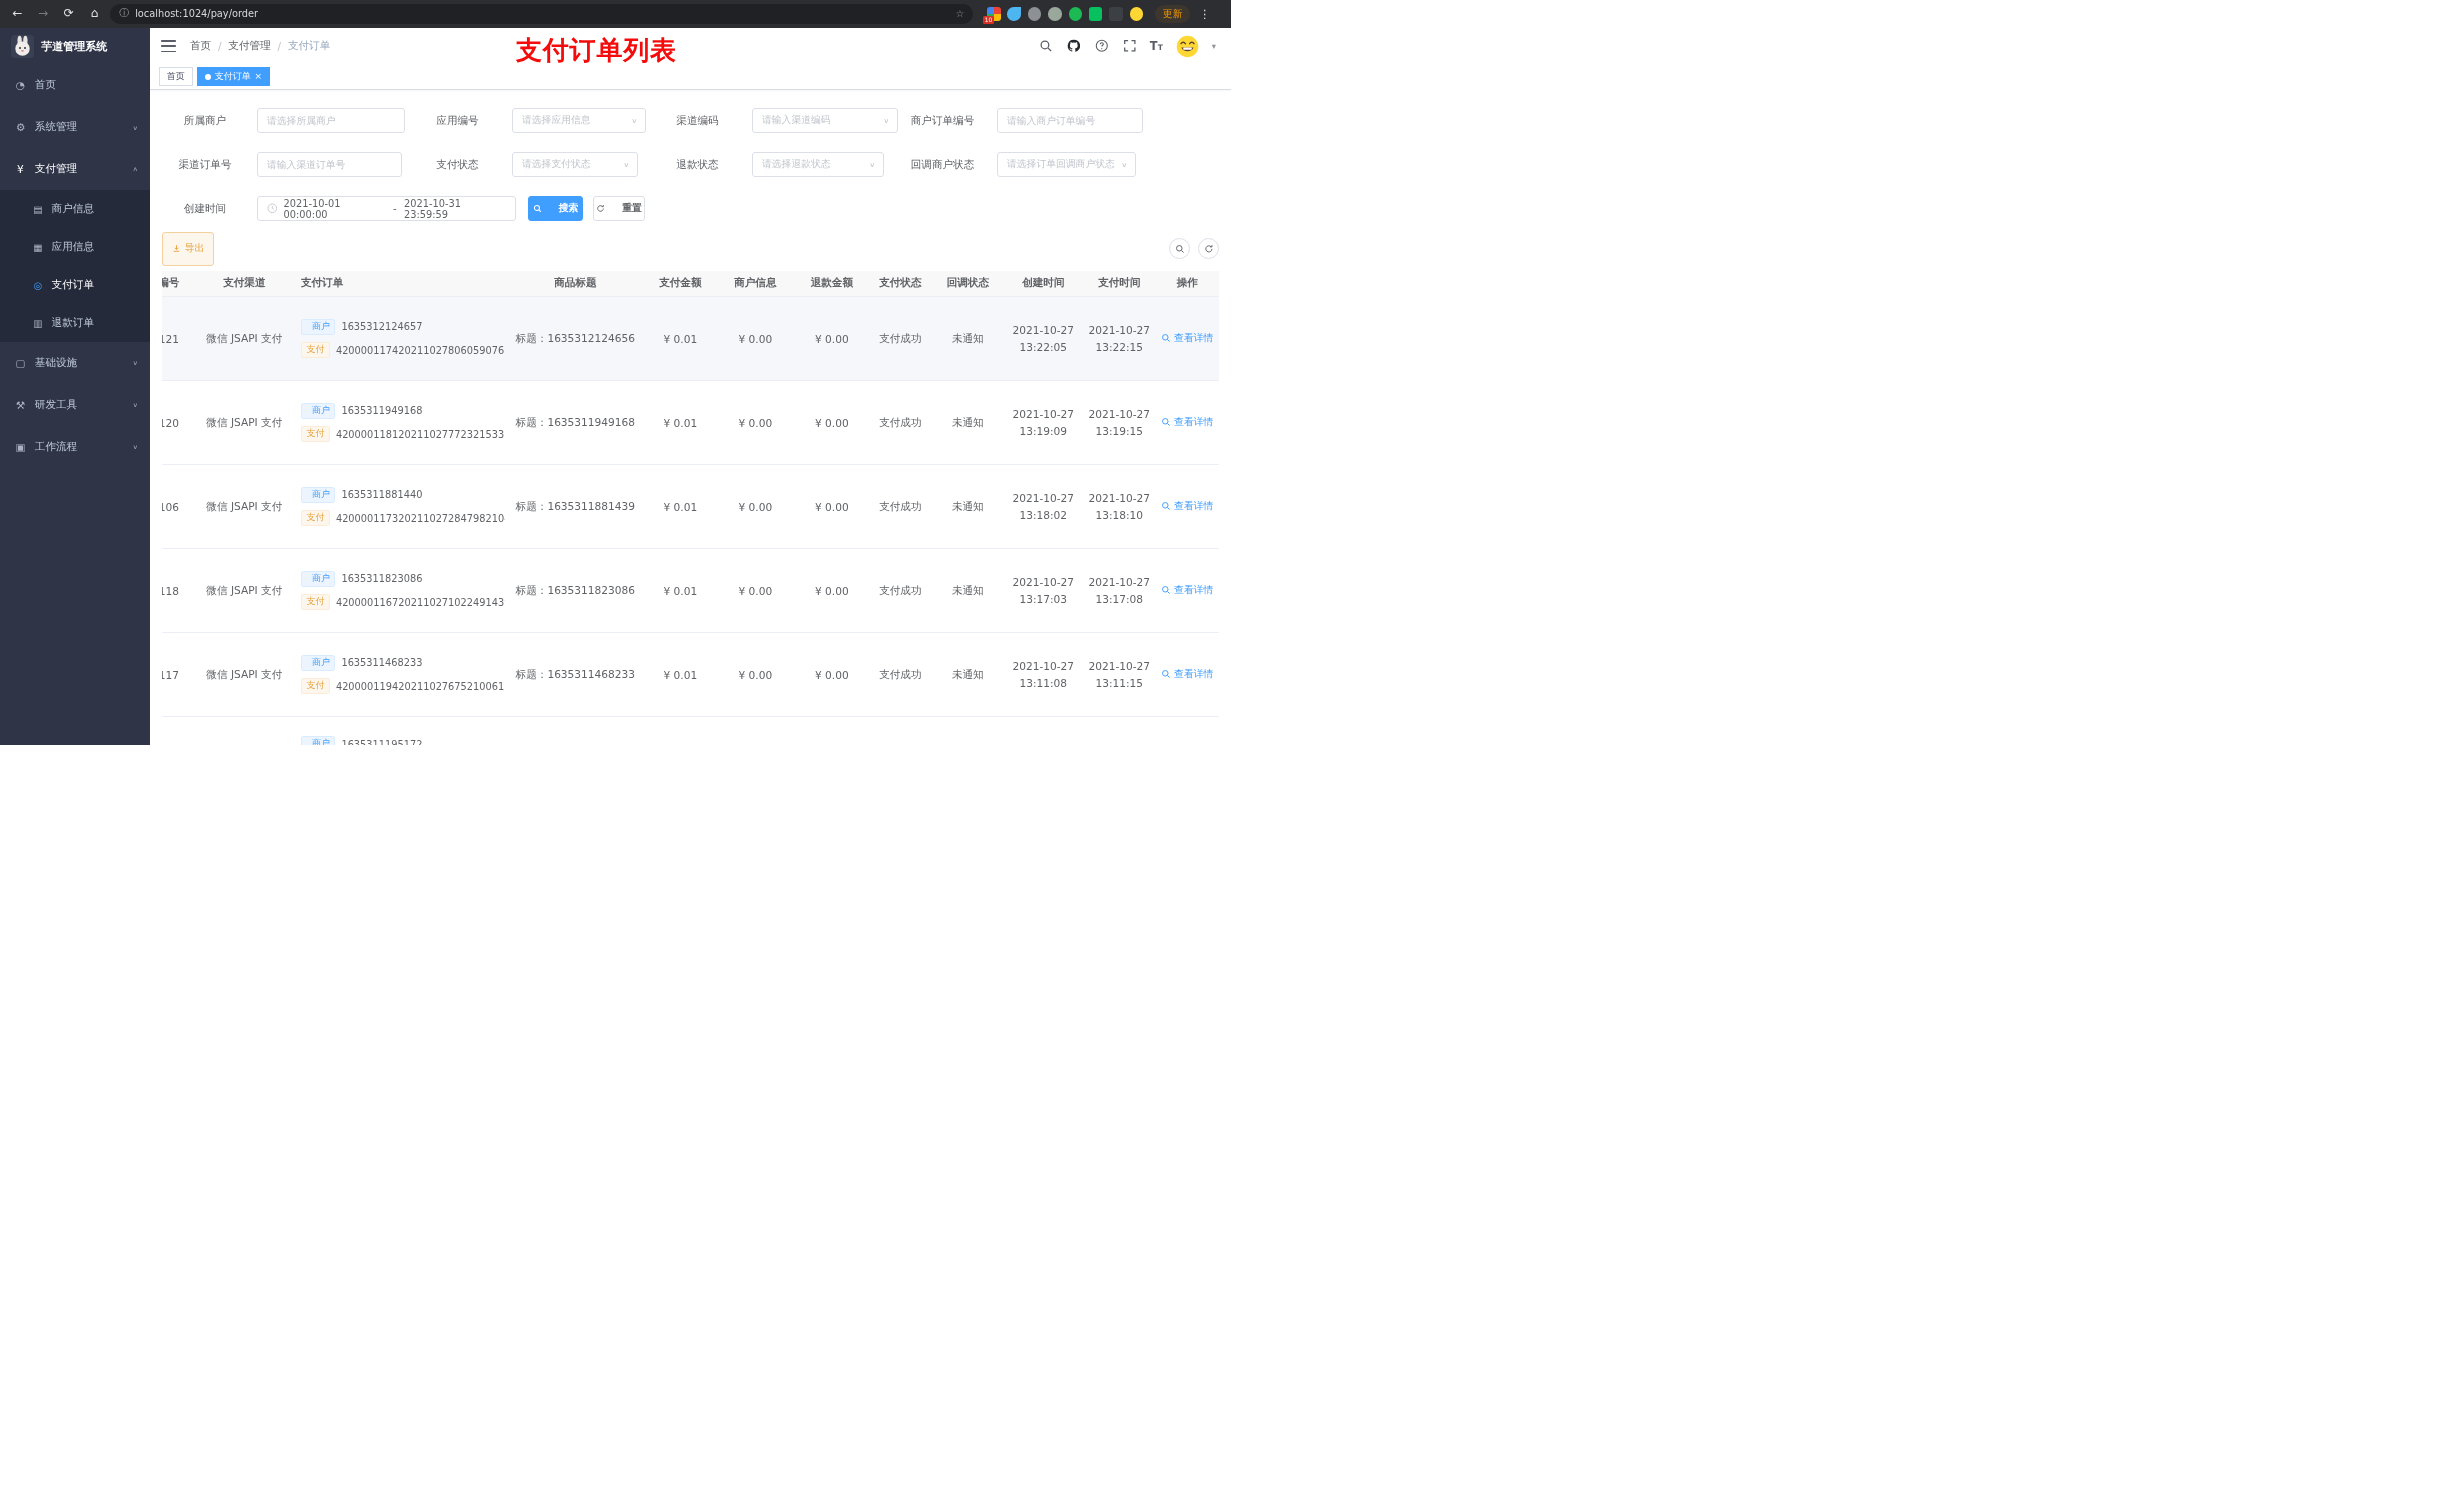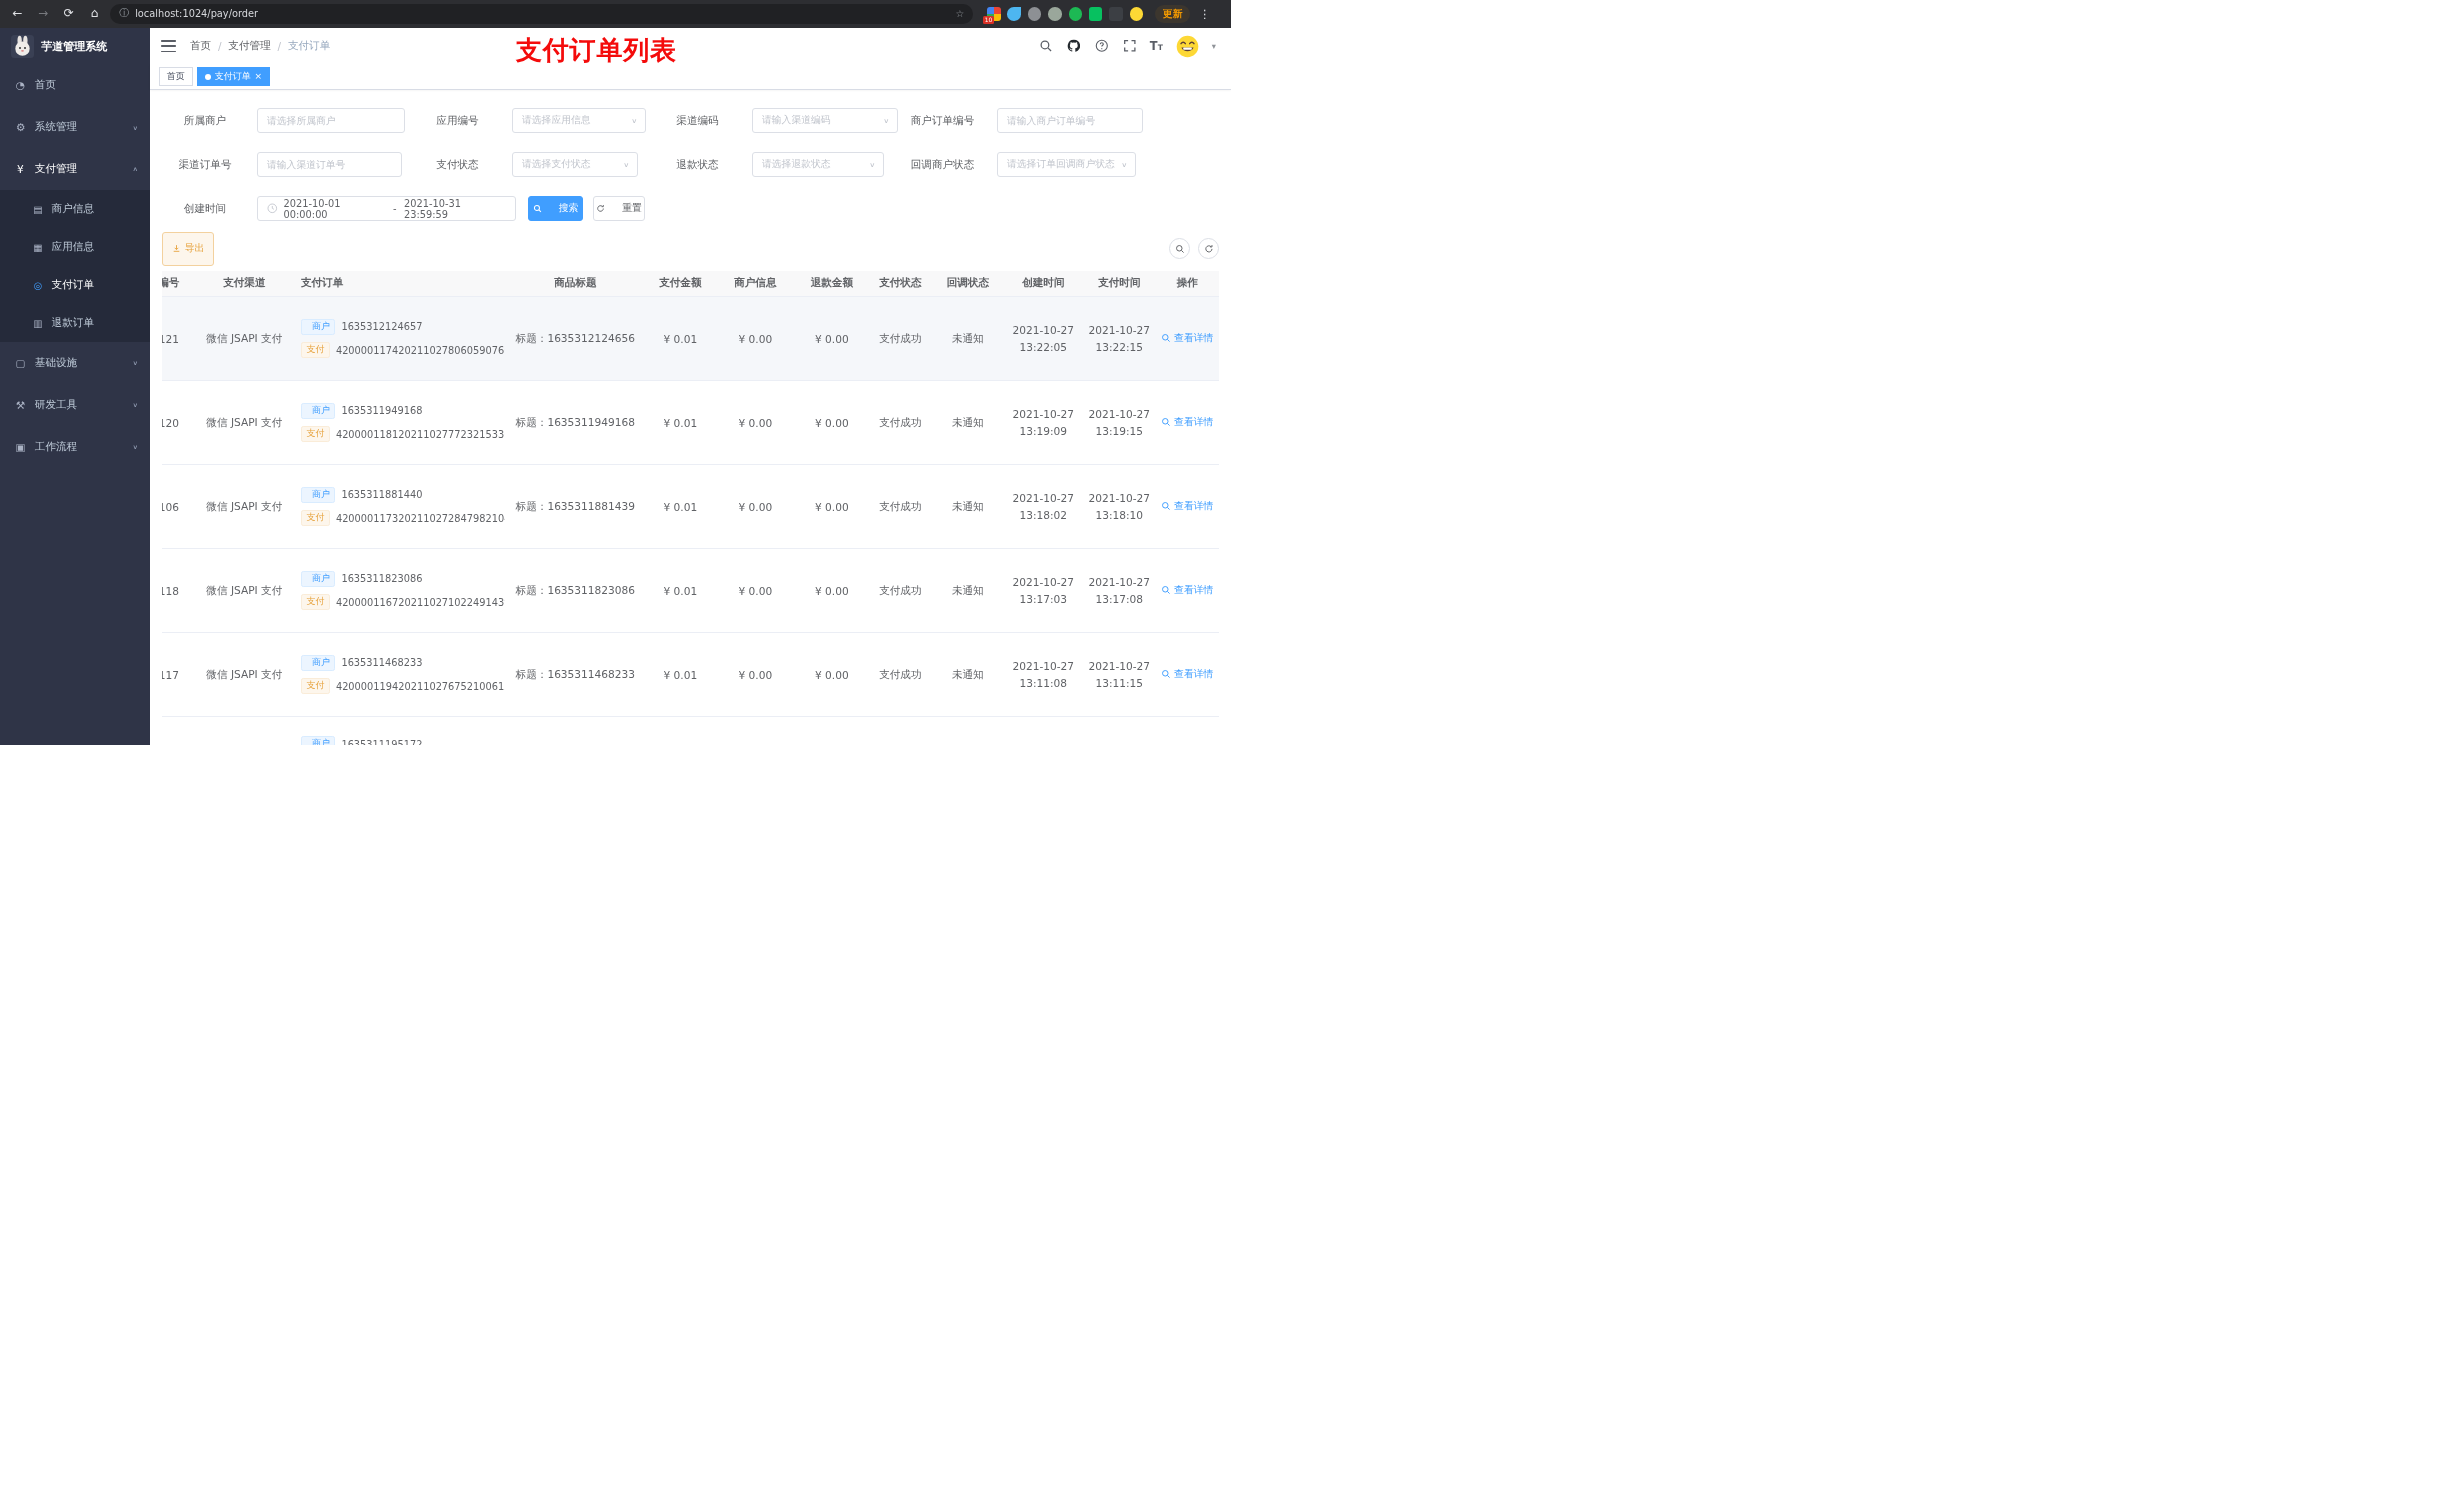--- a/index.html
+++ b/index.html
@@ -10,21 +10,21 @@
   
   .chrome { height:28px; background:#2d2e32; display:flex; align-items:center; padding:0 7.6px; gap:6px; }
   .nav-btn { width:19.7px; height:19.7px; border-radius:50%; color:#dfe1e5; font-size:12px; line-height:19.7px; text-align:center; cursor:pointer; flex:0 0 auto;}
   .nav-btn.dim { color:#77797e; }
   .url-pill { flex:1 1 auto; height:20.4px; background:#202124; border-radius:10.6px; display:flex; align-items:center; padding:0 9px; gap:6px; color:#d6d8dc; font-size:9.8px; max-width:863px;}
   .url-pill .grow { flex:1; }
   .pill-icon { color:#9aa0a6; font-size:9.8px; }
   .ext-tray { display:flex; align-items:center; gap:6.8px; margin-left:7.6px; }
   .ext { width:13.6px; height:13.6px; border-radius:3px; position:relative; flex:0 0 auto; }
   .ext .badge10 { position:absolute; bottom:-3px; left:-3.8px; background:#d93025; color:#fff; font-size:6px; line-height:7.6px; padding:0 1.5px; border-radius:1.5px; }
-  .update-chip { color:#f29900; font-size:9.8px; font-weight:bold; padding:2.3px 7.6px; border-radius:9px; background:rgba(242,153,0,.08); margin-left:6px; cursor:pointer; white-space:nowrap;}
+  .update-chip { color:#f29900; font-size:9.8px; font-weight:normal; padding:2.3px 7.6px; border-radius:9px; background:rgba(242,153,0,.08); margin-left:6px; cursor:pointer; white-space:nowrap;}
   .kebab { color:#dfe1e5; font-size:11.4px; padding:0 3px; cursor:pointer; }
 
   
   .app { display:flex; height:717px; }
   .sidebar { width:150px; background:#2f3447; color:#bfcbd9; flex:0 0 auto; }
   .logo-row { height:36px; display:flex; align-items:center; gap:7.6px; padding-left:10.6px; }
   .logo-title { color:#fff; font-size:11px; font-weight:bold; }
   .menu-item { height:42px; display:flex; align-items:center; gap:7.6px; padding:0 12px 0 13.6px; font-size:10.6px; cursor:pointer; }
   .menu-item .m-icon { width:13.6px; text-align:center; font-size:10.6px; color:#aab2c4; }
   .menu-item .chev { margin-left:auto; font-size:7.6px; color:#97a2b8; transform:scaleY(.8); }
@@ -73,21 +73,21 @@
   .pos-l3 { left:490px; width:91px; } .pos-l4 { left:735px; width:91px; }
   .finput, .fselect, .fdate { position:absolute; height:25px; border:0.8px solid #dcdfe6; border-radius:3px; background:#fff; font-size:9.8px; }
   .finput { padding:0 9px; color:#606266; outline:none; font-family:inherit;}
   .finput::placeholder { color:#c0c4cc; }
   .fselect { display:flex; align-items:center; padding:0 7.6px 0 9px; cursor:pointer; }
   .fselect .ph { color:#c0c4cc; flex:1; white-space:nowrap; overflow:hidden; }
   .fselect .arrow { color:#c0c4cc; font-size:8.3px; transform:scaleY(.8); margin-left:4.5px; }
   .fdate { display:flex; align-items:center; gap:6px; padding:0 9px; color:#606266; }
   .fdate svg { width:10.6px; height:10.6px; color:#c0c4cc; flex:0 0 auto;}
   .fdate .sep { color:#606266; padding:0 1.5px;}
-  .btn { position:absolute; height:25px; border-radius:3px; font-size:9.8px; display:flex; align-items:center; justify-content:center; gap:17px; cursor:pointer; border:0.8px solid transparent; font-family:inherit;}
+  .btn { position:absolute; height:25px; border-radius:3px; font-size:9.8px; display:flex; align-items:center; justify-content:center; gap:17px; cursor:pointer; border:0.8px solid transparent; font-family:inherit;font-weight:bold;}
   .btn svg { width:9px; height:9px; }
   .btn-primary { background:#409eff; color:#fff; border-color:#409eff; }
   .btn-plain { background:#fff; color:#606266; border-color:#dcdfe6; }
 
   .toolbar { display:flex; justify-content:space-between; align-items:center; height:23px; margin-top:6px; }
   .btn-export { height:21px; padding:16px 9px; border:0.8px solid #f3d19e; background:#fdf6ec; color:#e6a23c; border-radius:3px; font-size:9.8px; display:inline-flex; align-items:center; gap:3.8px; cursor:pointer; font-family:inherit;}
   .btn-export svg { width:9px; height:9px; }
   .minis { display:flex; gap:7.6px; }
   .mini { width:21px; height:21px; border-radius:50%; border:0.8px solid #dcdfe6; background:#fff; color:#606266; display:flex; align-items:center; justify-content:center; cursor:pointer; }
   .mini svg { width:9.8px; height:9.8px; }

